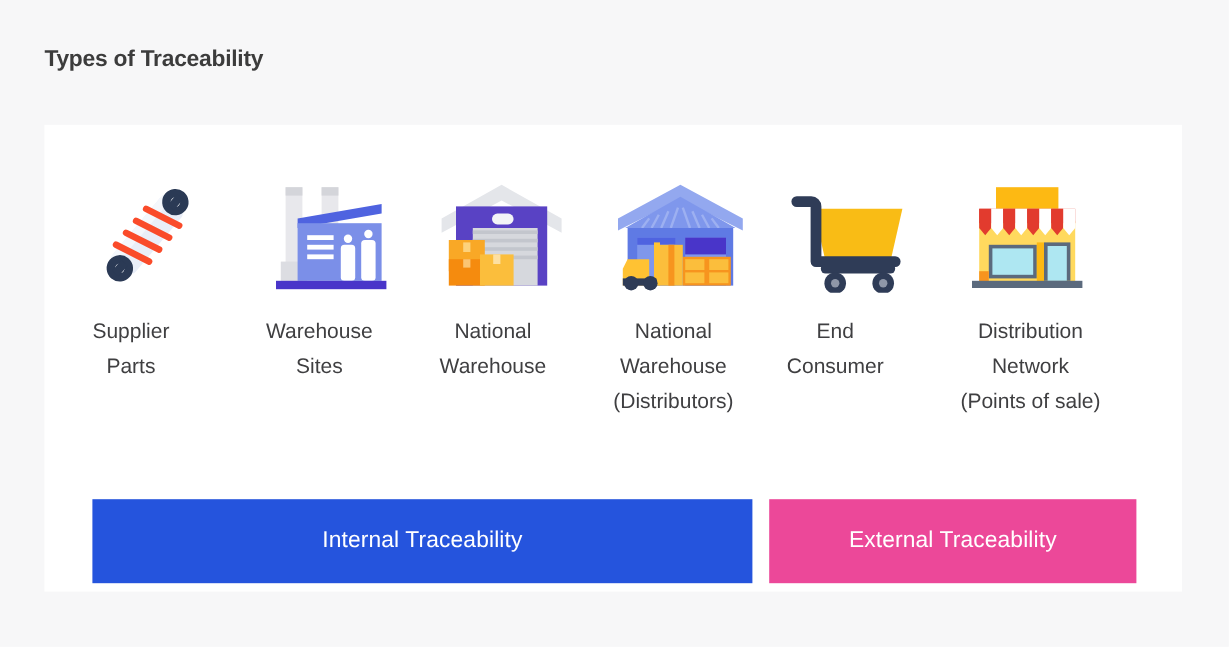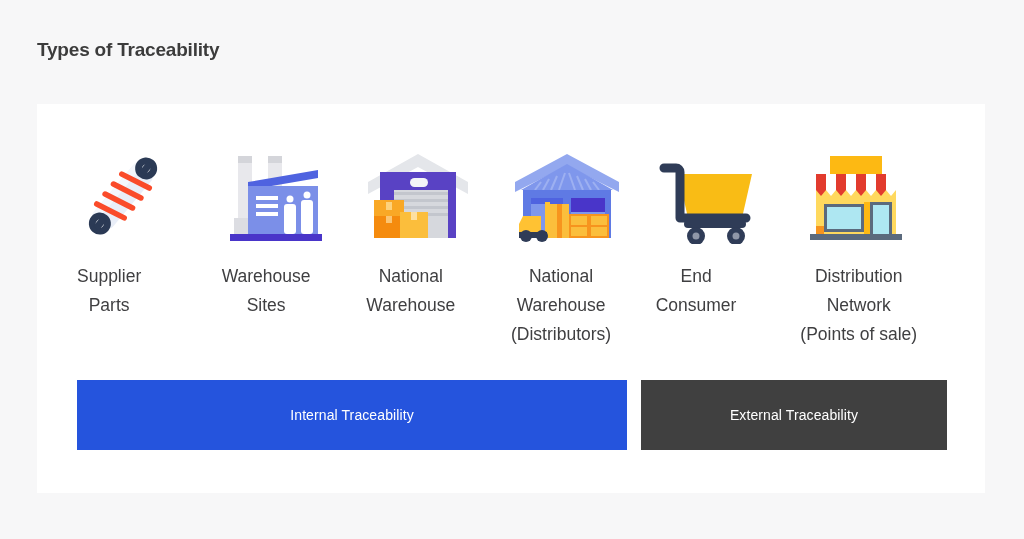--- a/index.html
+++ b/index.html
@@ -73,22 +73,23 @@
     display: flex;
     align-items: stretch;
     gap: 14px;
   }
   .bar {
     height: 70px;
     display: flex;
     align-items: center;
     justify-content: center;
     color: #ffffff;
-    font-size: 14px;
+    font-size: 19px;
     letter-spacing: 0.1px;
+    margin-top: 36px;
   }
   .bar-internal {
     flex: 0 0 550px;
   }
   .bar-external {
     flex: 0 0 306px;
   }
   svg { display: block; }
 </style>
 </head>
@@ -264,19 +265,19 @@
 Network
 (Points of sale)</div>
       </div>
 
     </div>
 
     <div class="bars">
       <div class="bar bar-internal" style="background:#2554dd">
         <span>Internal Traceability</span>
       </div>
-      <div class="bar bar-external" style="background:#404040">
+      <div class="bar bar-external" style="background:#ec4899">
         <span>External Traceability</span>
       </div>
     </div>
 
   </div>
 </div>
 
 </body></html>

